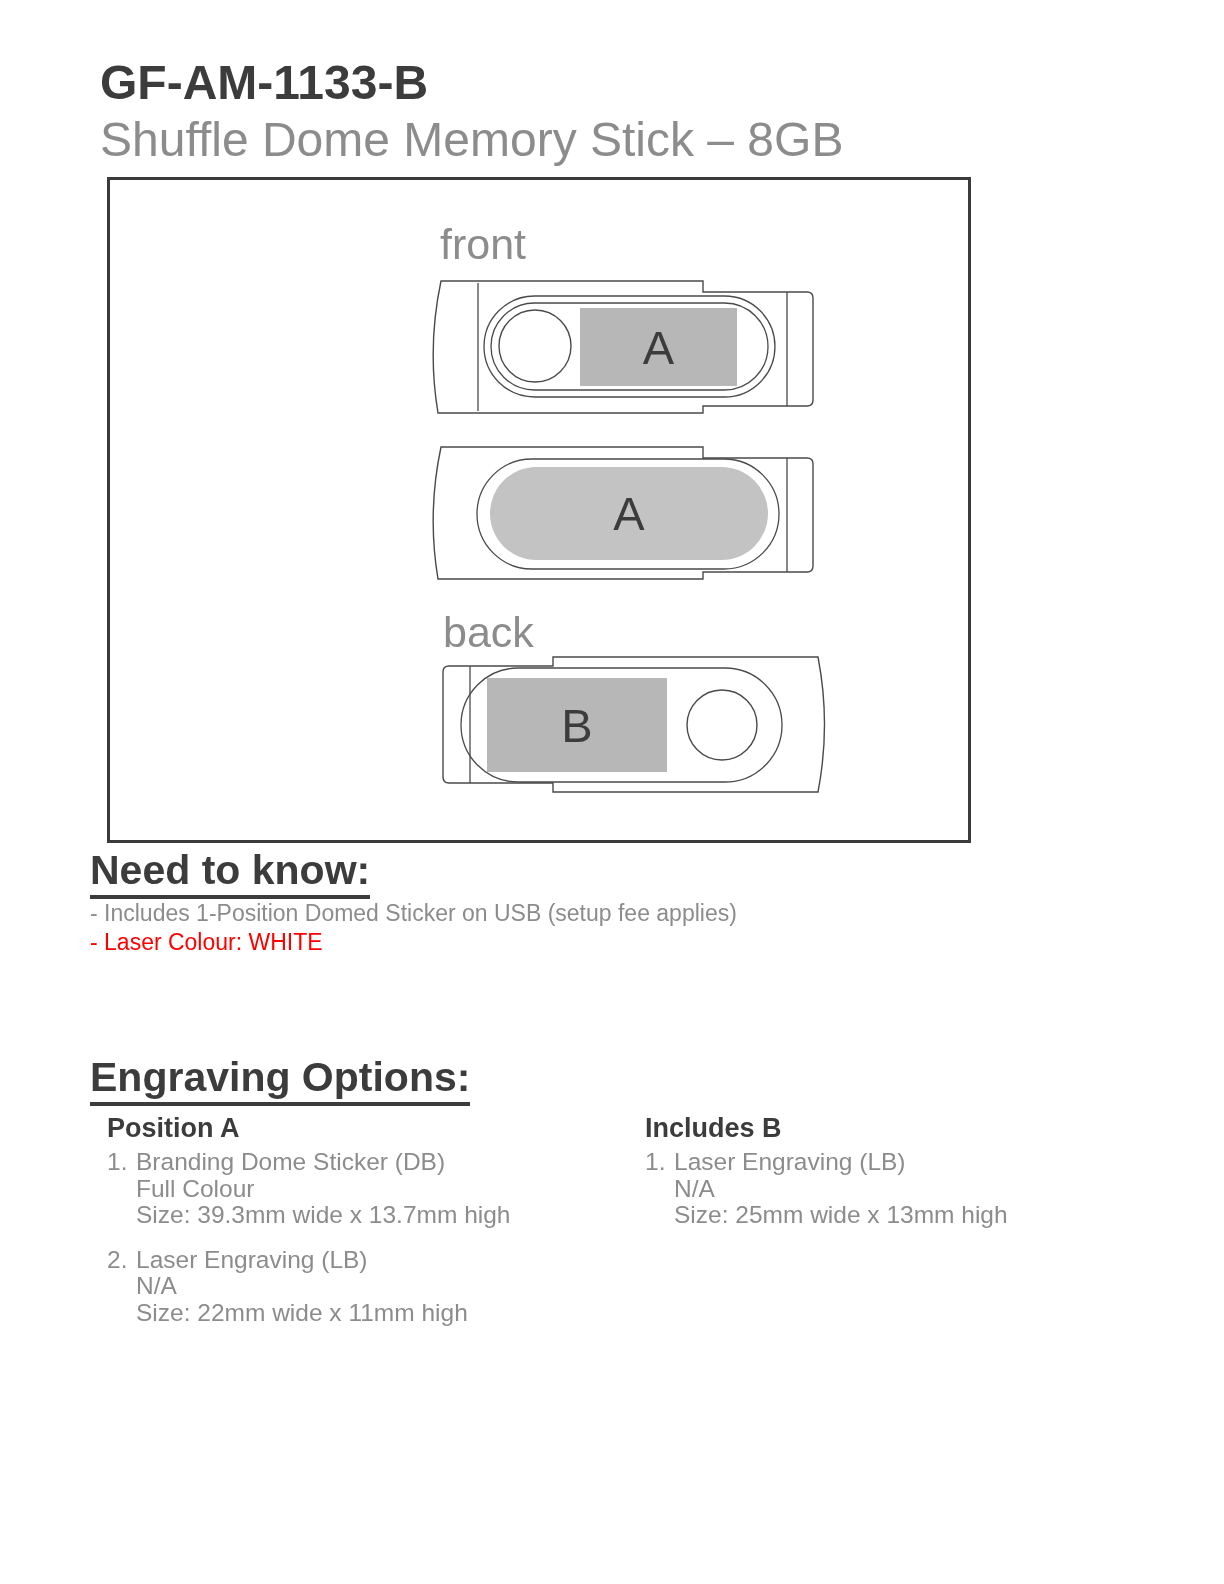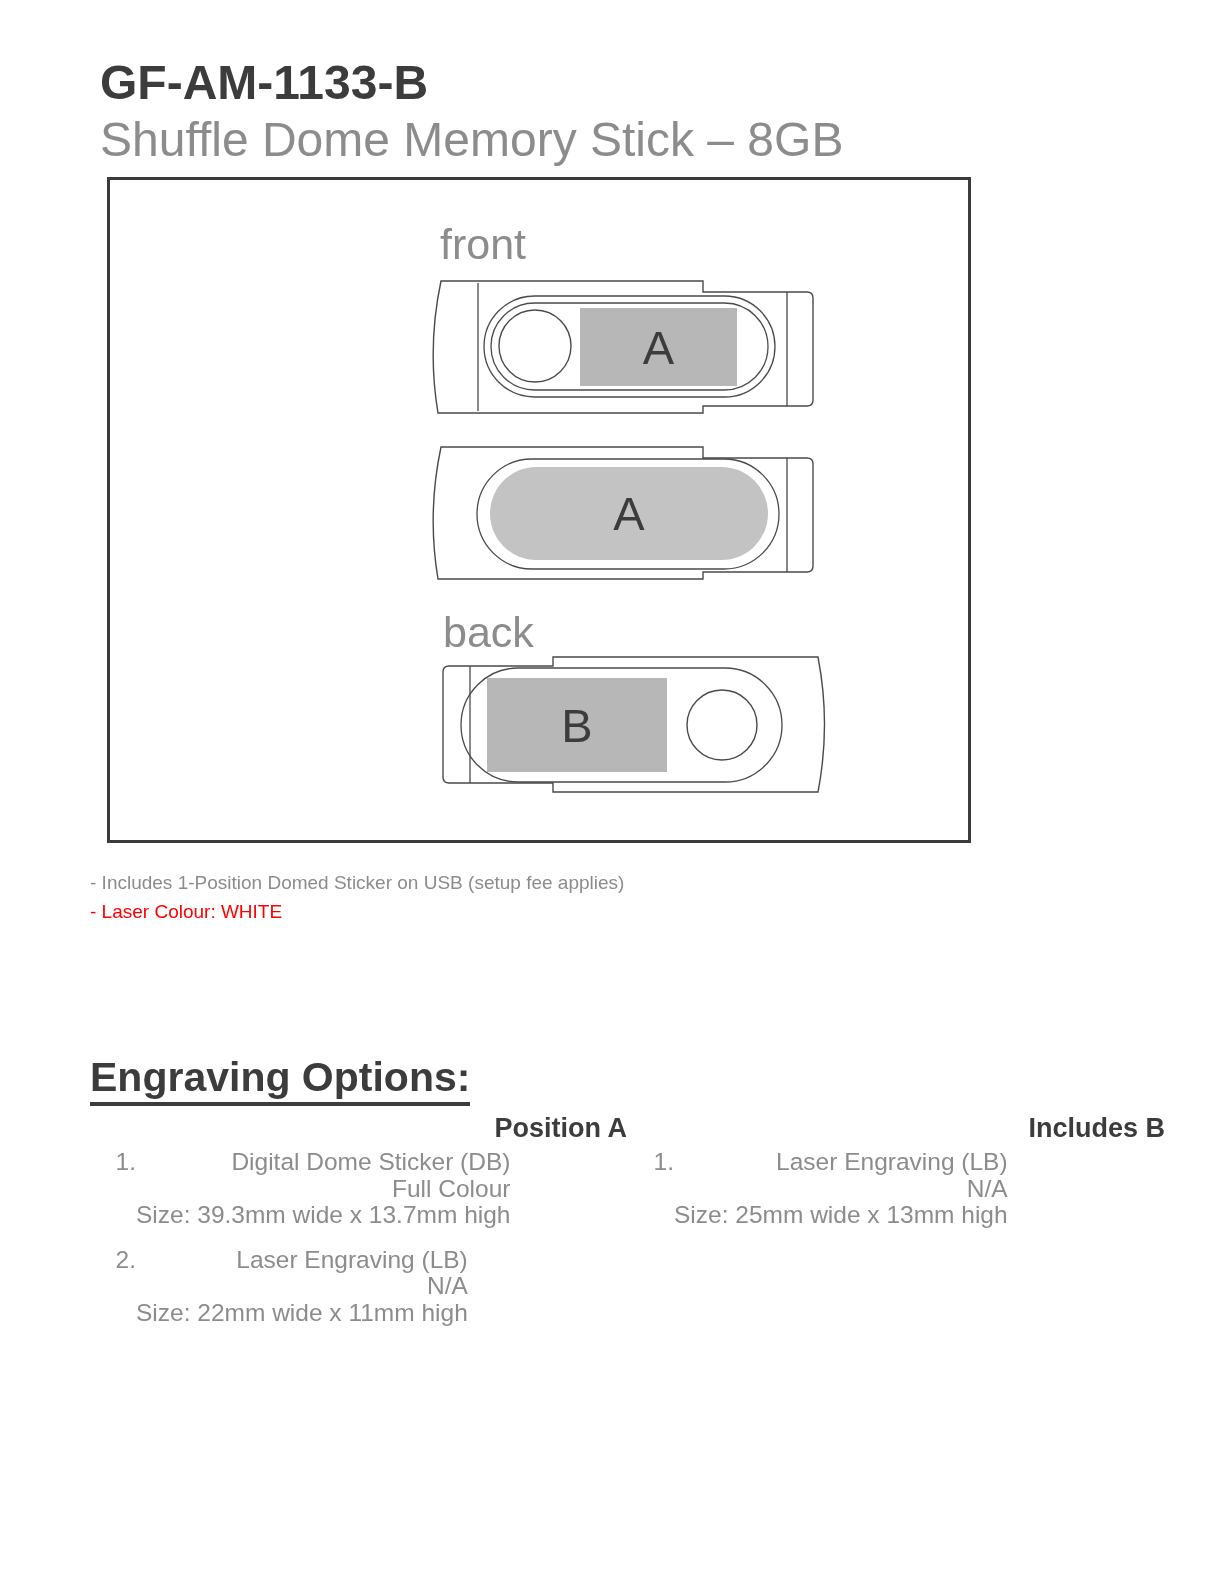--- a/index.html
+++ b/index.html
@@ -58,25 +58,25 @@
   .pivot{fill:#ffffff;stroke:var(--outline);stroke-width:1.4;}
   .area-rect{fill:var(--fill-rect);}
   .area-dome{fill:var(--fill-dome);}
   .section-heading{
     display:inline-block;
     font-size:41px;font-weight:bold;color:var(--ink);
     border-bottom:4px solid var(--ink);
     padding-bottom:3px;line-height:1.05;white-space:nowrap;
   }
   .need-to-know{position:absolute;left:90px;top:849px;}
-  .ntk-items{margin-top:19px;font-size:19px;line-height:29px;}
+  .ntk-items{margin-top:0;font-size:23px;line-height:29px;}
   .ntk-item{color:var(--muted);white-space:nowrap;}
   .ntk-item.red{color:var(--red);}
   .branding-heading-wrap{position:absolute;left:90px;top:1056px;}
-  .branding-col{position:absolute;width:520px;text-align:right;}
+  .branding-col{position:absolute;width:520px;}
   .branding-col-a{left:107px;top:1113px;}
   .branding-col-b{left:645px;top:1113px;}
   .position-title{
     font-size:27px;font-weight:bold;color:var(--ink);
     margin-bottom:5px;white-space:nowrap;
   }
   .option{display:flex;margin-bottom:18px;}
   .option-number{
     flex:none;width:29px;
     font-size:24.5px;color:var(--muted);line-height:26.5px;
@@ -122,36 +122,37 @@
     </svg>
 
     <div class="view-label front-label">front</div>
     <div class="view-label back-label">back</div>
     <div class="marker marker-a-front">A</div>
     <div class="marker marker-a-dome">A</div>
     <div class="marker marker-b-back">B</div>
   </div>
 
   <div class="need-to-know">
+    <div class="section-heading">Need to know:</div>
     <div class="ntk-items">
       <div class="ntk-item">- Includes 1-Position Domed Sticker on USB (setup fee applies)</div>
       <div class="ntk-item red">- Laser Colour: WHITE</div>
     </div>
   </div>
 
   <div class="branding-heading-wrap">
     <div class="section-heading">Engraving Options:</div>
   </div>
 
   <div class="branding-col branding-col-a">
     <div class="position-title">Position A</div>
     <div class="option">
       <div class="option-number">1.</div>
       <div class="option-lines">
-        <div class="option-line">Digital Dome Sticker (DB)</div>
+        <div class="option-line">Branding Dome Sticker (DB)</div>
         <div class="option-line">Full Colour</div>
         <div class="option-line">Size: 39.3mm wide x 13.7mm high</div>
       </div>
     </div>
     <div class="option">
       <div class="option-number">2.</div>
       <div class="option-lines">
         <div class="option-line">Laser Engraving (LB)</div>
         <div class="option-line">N/A</div>
         <div class="option-line">Size: 22mm wide x 11mm high</div>

